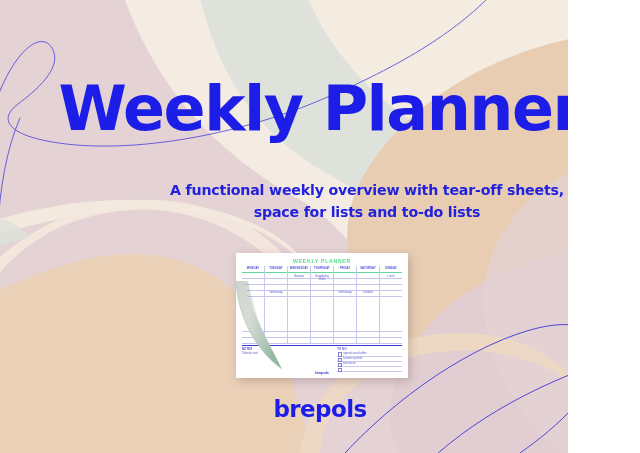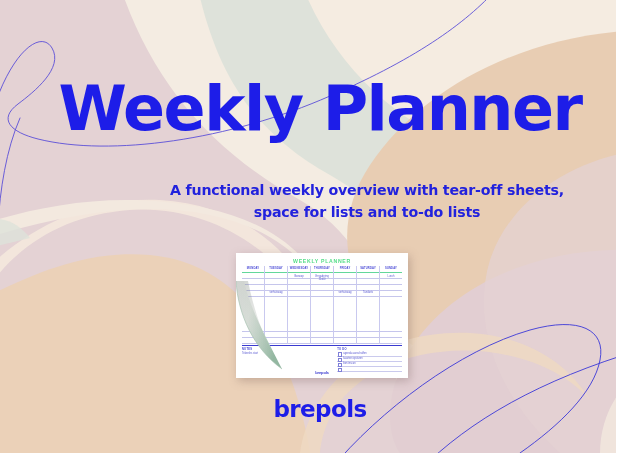--- a/index.html
+++ b/index.html
@@ -5,21 +5,21 @@
   html, body {
     margin: 0;
     padding: 0;
     background: #ffffff;
   }
   body {
     font-family: "Liberation Sans", sans-serif;
   }
   #poster {
     position: relative;
-    width: 616px;
+    width: 568px;
     height: 453px;
     overflow: hidden;
     background: #e8dbdb;
     text-decoration: underline;
   }
   .bg-layer {
     position: absolute;
     inset: 0;
     width: 640px;
     height: 453px;

